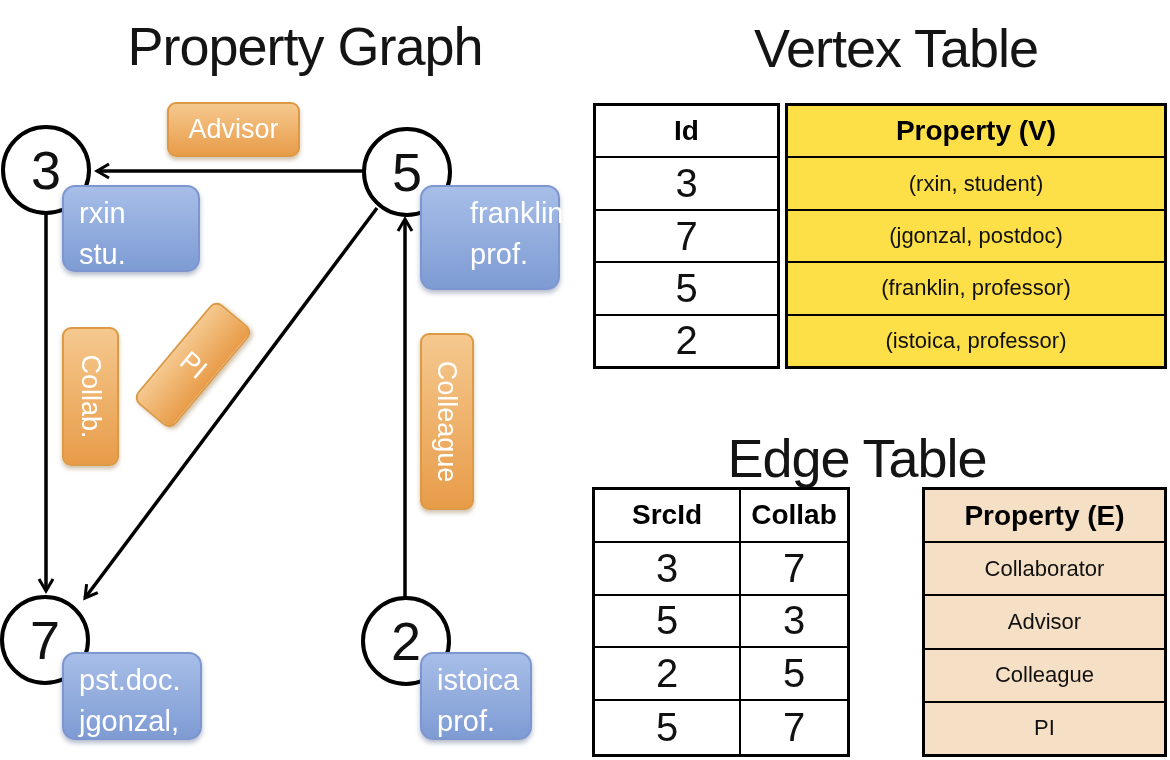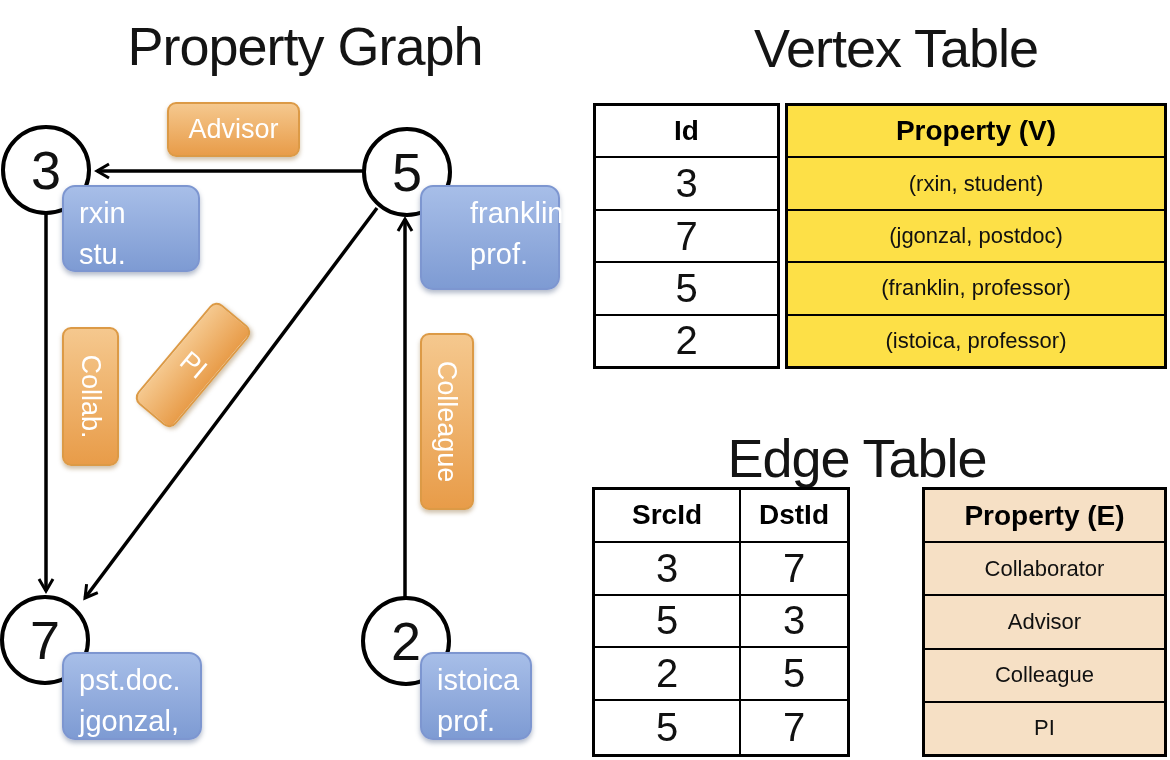--- a/index.html
+++ b/index.html
@@ -146,21 +146,21 @@
   <div class="tbox" id="vt-prop">
     <div class="trow th">Property (V)</div>
     <div class="trow tprop">(rxin, student)</div>
     <div class="trow tprop">(jgonzal, postdoc)</div>
     <div class="trow tprop">(franklin, professor)</div>
     <div class="trow tprop">(istoica, professor)</div>
   </div>
 
   <div class="tbox" id="et-left">
     <div class="gcell c1 th">SrcId</div>
-    <div class="gcell th">DstId</div>
+    <div class="gcell th">Collab</div>
     <div class="gcell c1 tnum">3</div>
     <div class="gcell tnum">7</div>
     <div class="gcell c1 tnum">5</div>
     <div class="gcell tnum">3</div>
     <div class="gcell c1 tnum">2</div>
     <div class="gcell tnum">5</div>
     <div class="gcell c1 tnum lastrow">5</div>
     <div class="gcell tnum lastrow">7</div>
   </div>
 

